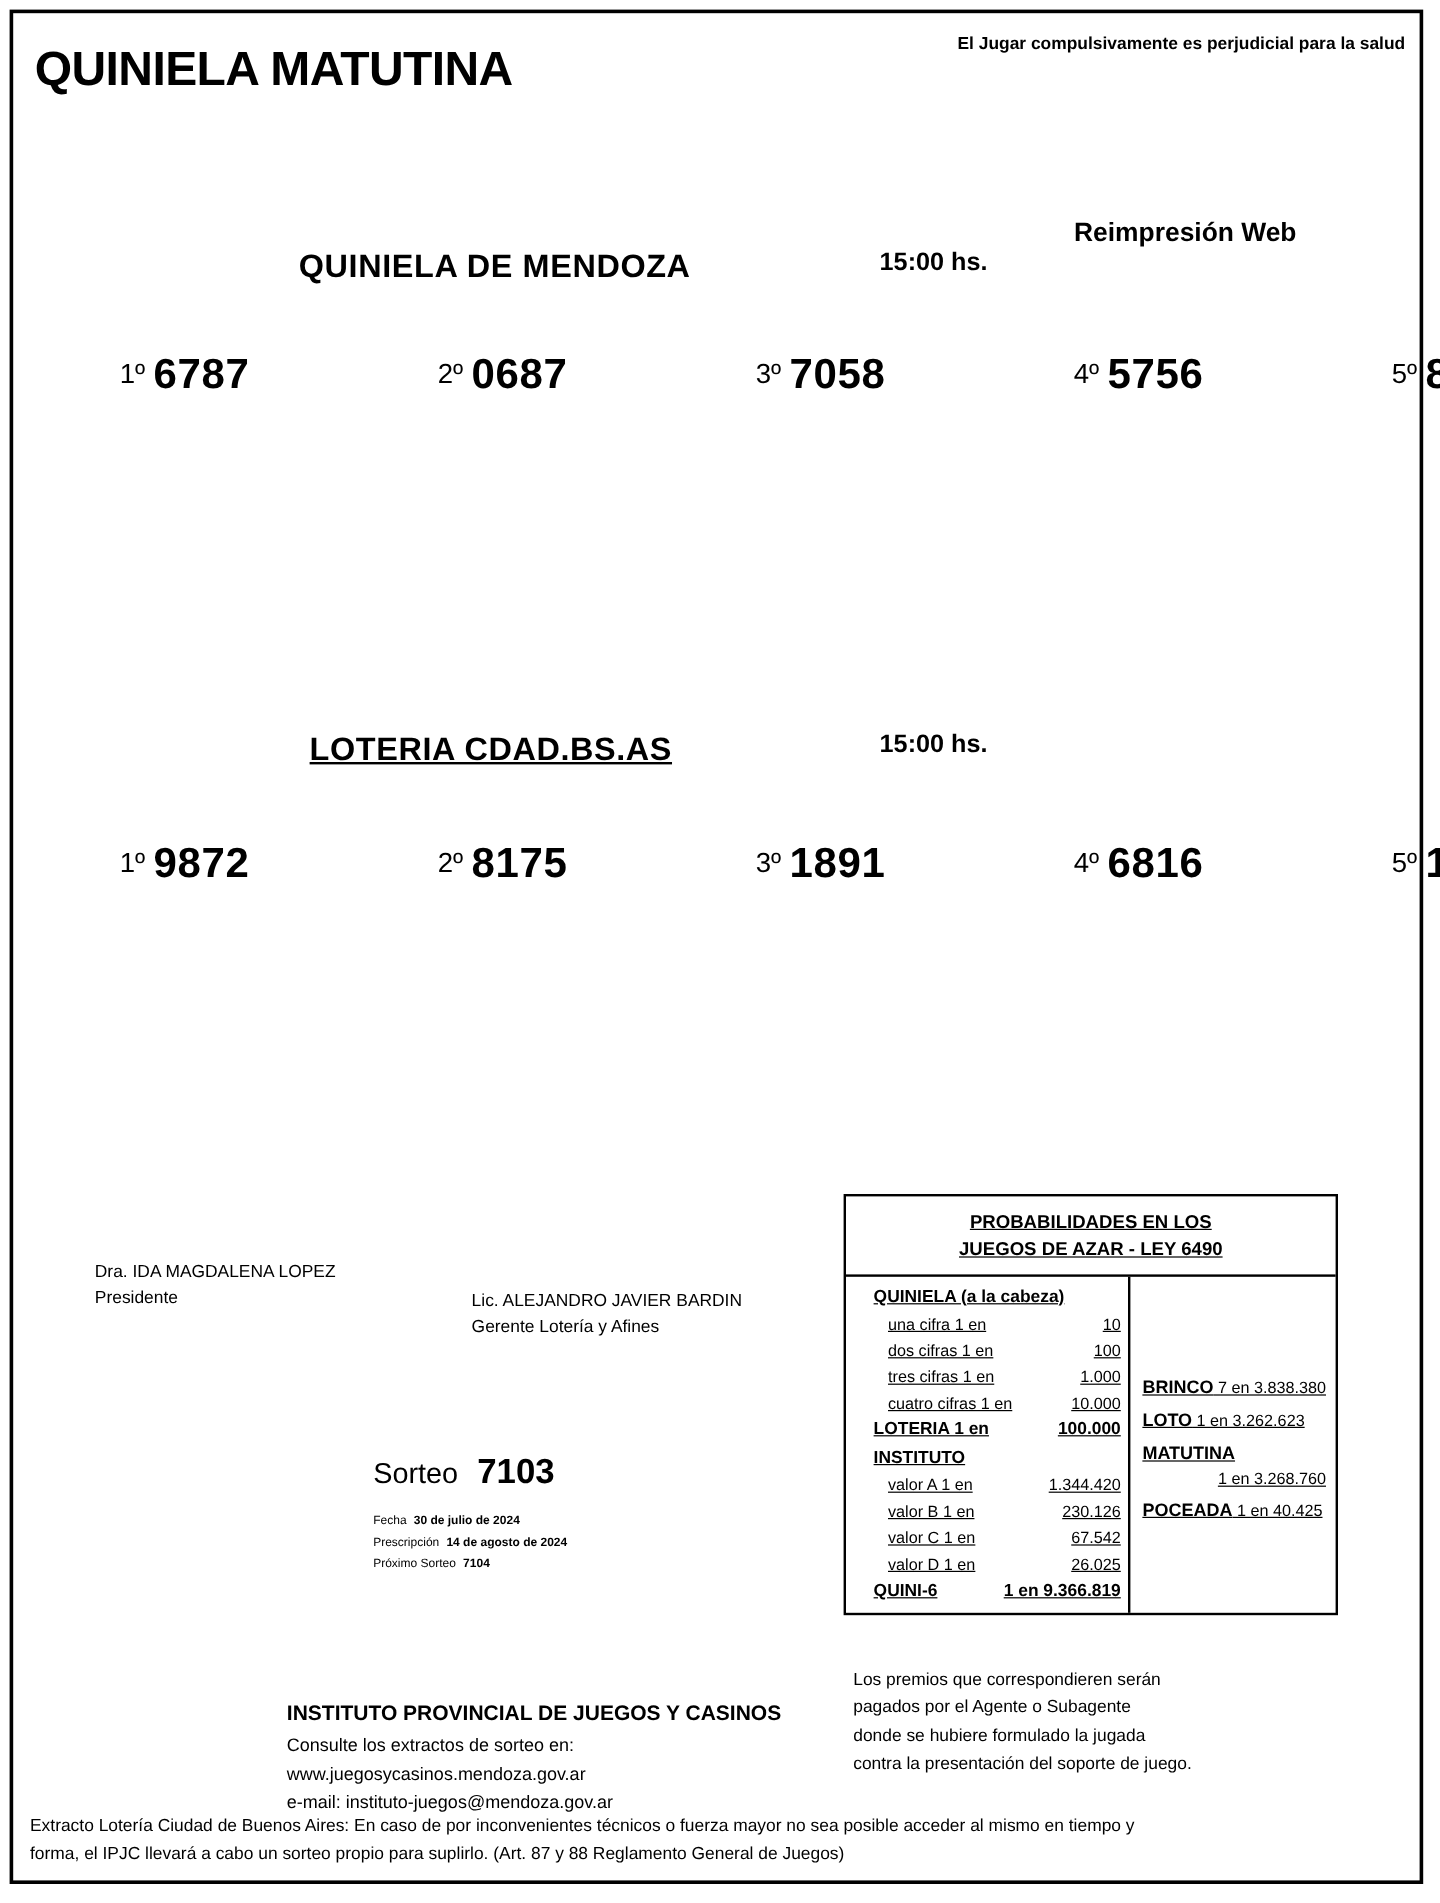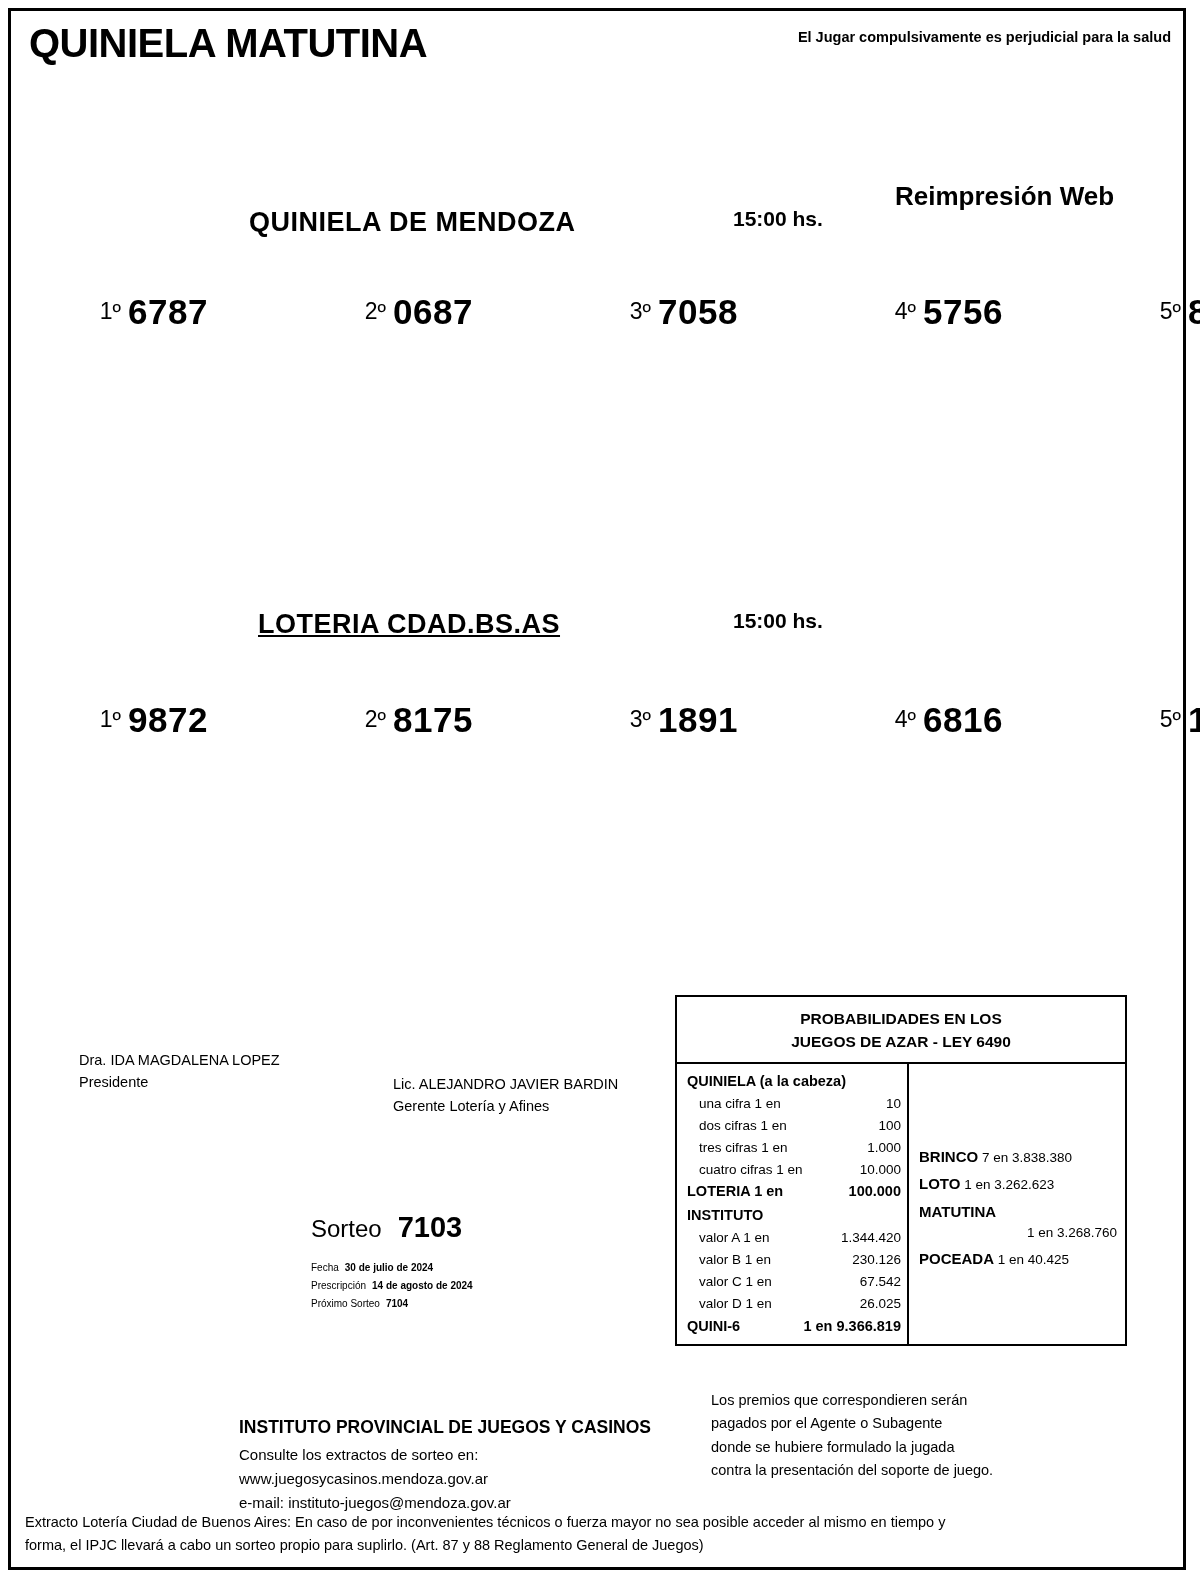--- a/index.html
+++ b/index.html
@@ -28,38 +28,38 @@
   .inner {
     position: relative;
     width: 100%;
     height: 100%;
   }
 
   
   .header-title {
     position: absolute;
     left: 18px;
-    top: 10px;
+    top: 25px;
     font-size: 40px;
     font-weight: bold;
     letter-spacing: -0.5px;
   }
   .header-warning {
     position: absolute;
     right: 12px;
     top: 18px;
     font-size: 14.5px;
     font-weight: bold;
     text-align: right;
   }
 
   
   .reprint {
     position: absolute;
-    font-size: 26px;
+    font-size: 22px;
     font-weight: bold;
   }
   .draw-title {
     position: absolute;
     font-size: 27px;
     font-weight: bold;
     letter-spacing: 0.5px;
   }
   .draw-time {
     position: absolute;
@@ -120,36 +120,38 @@
     font-size: 10px;
   }
   .sorteo-line b {
     font-weight: bold;
     padding-left: 6px;
   }
 
   
   .prob-box {
     position: absolute;
-    left: 664px;
+    left: 692px;
     top: 984px;
-    width: 452px;
+    width: 412px;
     border: 2px solid #000;
     box-sizing: border-box;
+    text-decoration: underline;
   }
   .prob-head {
     text-align: center;
     font-size: 15.5px;
     font-weight: bold;
     line-height: 1.5;
     padding: 10px 4px 8px 4px;
   }
   .prob-body {
     display: flex;
     border-top: 2px solid #000;
+    padding-left: 13px;
   }
   .prob-left {
     width: 232px;
     border-right: 2px solid #000;
     padding: 6px 6px 6px 10px;
     box-sizing: border-box;
     font-size: 13.5px;
   }
   .prob-right {
     flex: 1;

